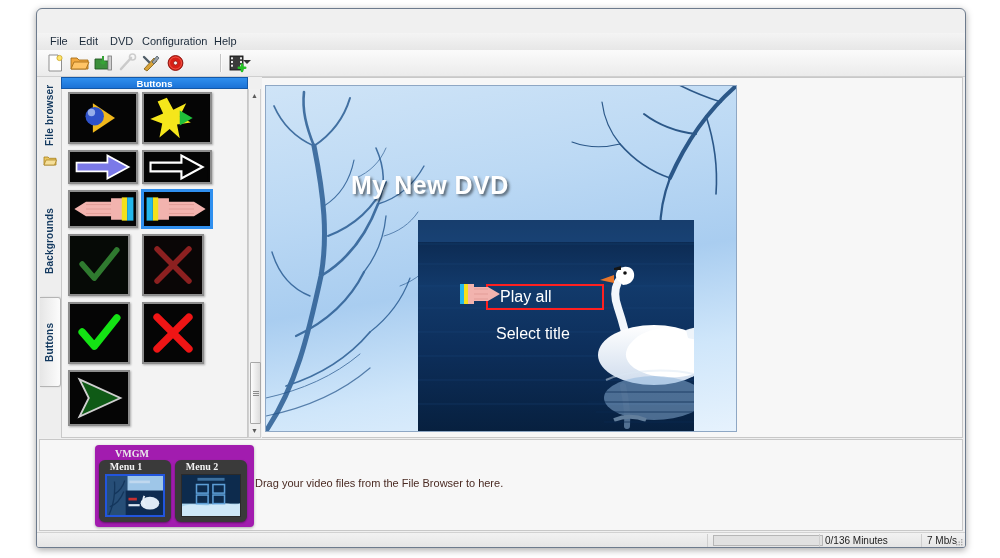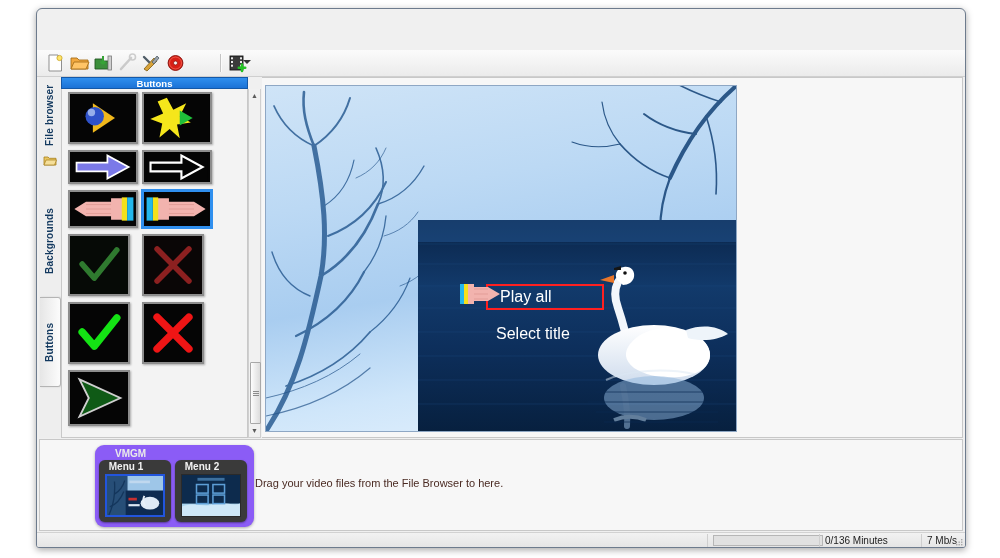--- a/index.html
+++ b/index.html
@@ -99,36 +99,36 @@
   #bg-sky{position:absolute;left:0;top:0;width:470px;height:345px;
     background:linear-gradient(170deg,#cfe4f7 0%,#bcd9f4 30%,#a9cdf0 55%,#cfe6fa 78%,#e6f2fd 100%);}
   #branchsvg{position:absolute;left:0;top:0;width:470px;height:345px;}
 
   
   #dvd-title{position:absolute;left:85px;top:85px;font-size:25px;font-weight:bold;
     color:#ffffff;letter-spacing:.5px;white-space:nowrap;
     text-shadow:2px 2px 3px rgba(0,0,0,.55);}
 
   
-  #swan-panel{position:absolute;left:152px;top:134px;width:318px;height:211px;
+  #swan-panel{position:absolute;left:152px;top:134px;width:276px;height:211px;
     overflow:hidden;background:#0a1f3d;}
   #swansvg{position:absolute;left:0;top:0;width:318px;height:211px;}
   #btn-playall{position:absolute;left:68px;top:64px;width:118px;height:26px;
     border:2px solid #ff2020;box-sizing:border-box;}
   #btn-playall-label{position:absolute;left:12px;top:2px;font-size:16px;color:#ffffff;
     white-space:nowrap;}
   #hand-cursor{position:absolute;left:42px;top:62px;width:42px;height:24px;}
   #btn-selecttitle{position:absolute;left:78px;top:105px;font-size:16px;color:#ffffff;
     white-space:nowrap;}
 
   
   #bottombar{position:absolute;left:2px;top:430px;width:924px;height:92px;
     background:#f7f7f7;border:1px solid #c8c8c8;box-sizing:border-box;}
   #vmgm-group{position:absolute;left:58px;top:436px;width:159px;height:82px;
-    background:#8b5cf6;border-radius:9px;box-shadow:0 1px 3px rgba(0,0,0,.3);}
+    background:#a21caf;border-radius:4px;box-shadow:0 1px 3px rgba(0,0,0,.3);font-family:Liberation Serif, serif;}
   #vmgm-label{position:absolute;left:20px;top:3px;font-size:10px;color:#eaeaea;
     font-weight:bold;white-space:nowrap;}
   .menucard{position:absolute;top:15px;width:72px;height:62px;
     background:#3a3a3a;border-radius:6px;box-shadow:0 1px 2px rgba(0,0,0,.4);}
   #menucard1{left:4px;}
   #menucard2{left:80px;}
   .menucard-label{position:absolute;left:0;top:1px;width:54px;text-align:center;
     font-size:10px;color:#f2f2f2;font-weight:bold;white-space:nowrap;}
   .menucard-thumb{position:absolute;left:6px;top:14px;width:60px;height:43px;
     overflow:hidden;box-sizing:border-box;border:1px solid #2a2a2a;}
@@ -149,20 +149,27 @@
   .sb-div{position:absolute;top:1px;width:1px;height:13px;background:#cfcfcf;}
   #sb-grip{position:absolute;right:2px;bottom:1px;width:9px;height:9px;}
 </style>
 </head>
 <body>
 
 <div id="desktop">
 <div id="window">
 
 
+  <div id="menubar">
+    <div class="menu-item" style="left:8px">File</div>
+    <div class="menu-item" style="left:37px">Edit</div>
+    <div class="menu-item" style="left:68px">DVD</div>
+    <div class="menu-item" style="left:100px">Configuration</div>
+    <div class="menu-item" style="left:172px">Help</div>
+  </div>
 
   <div id="toolbar">
 
     <div class="tb" style="left:8px">
       <svg viewBox="0 0 21 20">
         <path d="M4 2 H13 L16.5 5.5 V18 H4 Z" fill="#ffffff" stroke="#8f8f8f" stroke-width="1"></path>
         <path d="M13 2 V5.5 H16.5" fill="#e4e4e4" stroke="#8f8f8f" stroke-width="1"></path>
         <circle cx="14.5" cy="5" r="2.6" fill="#ffe56b" stroke="#c9a528" stroke-width=".8"></circle>
       </svg>
     </div>
@@ -365,20 +372,21 @@
           </g>
           <g stroke="#24548a" fill="none" stroke-linecap="round" opacity=".7">
             <path d="M0 330 C40 322 76 306 104 282" stroke-width="1.2"></path>
             <path d="M0 312 C36 304 68 290 94 268" stroke-width="1"></path>
             <path d="M118 150 C132 146 144 138 152 126" stroke-width=".9"></path>
             <path d="M90 92 C104 86 114 76 120 62" stroke-width=".9"></path>
             <path d="M134 200 C150 194 162 184 170 170" stroke-width=".9"></path>
           </g>
         </svg>
 
+        <div id="dvd-title">My New DVD</div>
 
         <div id="swan-panel">
           <svg id="swansvg" viewBox="0 0 318 211" preserveAspectRatio="none">
             <defs>
               <linearGradient id="lake" x1="0" y1="0" x2="0" y2="1">
                 <stop offset="0" stop-color="#0a2448"></stop>
                 <stop offset="0.32" stop-color="#123a6b"></stop>
                 <stop offset="0.6" stop-color="#0d2f5c"></stop>
                 <stop offset="1" stop-color="#07203f"></stop>
               </linearGradient>

